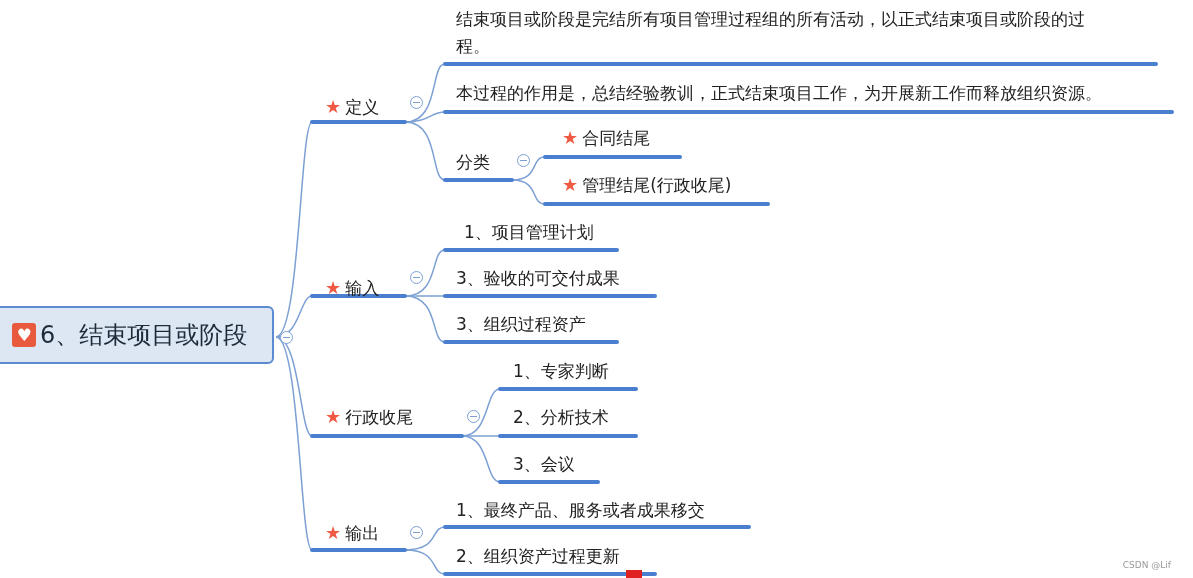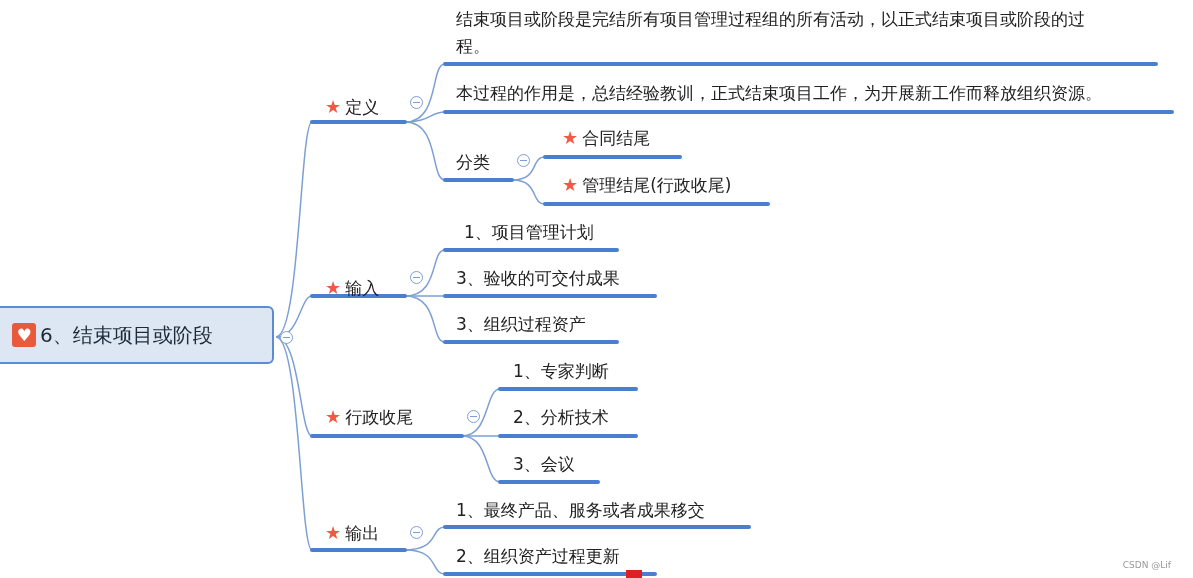--- a/index.html
+++ b/index.html
@@ -1,21 +1,21 @@
 <!DOCTYPE html>
 <html><head>
 <meta charset="utf-8">
 <style>
   html,body{margin:0;padding:0;background:#fff;}
   body{width:1193px;height:578px;position:relative;overflow:hidden;font-family:"DejaVu Sans","Liberation Sans",sans-serif;color:#222;}
   svg.lines{position:absolute;left:0;top:0;}
   .t{position:absolute;font-size:17px;white-space:nowrap;line-height:22px;}
   .root{position:absolute;left:-6px;top:306px;width:280px;height:58px;background:#dde7f3;border:2px solid #5b8bd0;border-radius:6px;box-sizing:border-box;display:flex;align-items:center;padding-left:16px;}
   .root .heart{width:24px;height:24px;background:#e8593d;border-radius:3px;display:flex;align-items:center;justify-content:center;color:#fff;font-size:17px;margin-right:4px;}
-  .root .lbl{font-size:20px;color:#1e2a3a;}
+  .root .lbl{font-size:24px;color:#1e2a3a;}
   .star{color:#f05a44;font-size:18px;margin-right:4px;}
   .col{position:absolute;width:13px;height:13px;border:1.5px solid #7da0d4;border-radius:50%;box-sizing:border-box;background:#fff;}
   .col::after{content:"";position:absolute;left:2px;right:2px;top:4.5px;height:1.5px;background:#7da0d4;}
   .wm{position:absolute;right:22px;bottom:8px;font-size:9px;color:#999;text-align:right;}
   .cursor{position:absolute;left:626px;top:570px;width:16px;height:10px;background:#e02020;}
 </style>
 </head>
 <body>
 
 <svg class="lines" width="1193" height="578">

